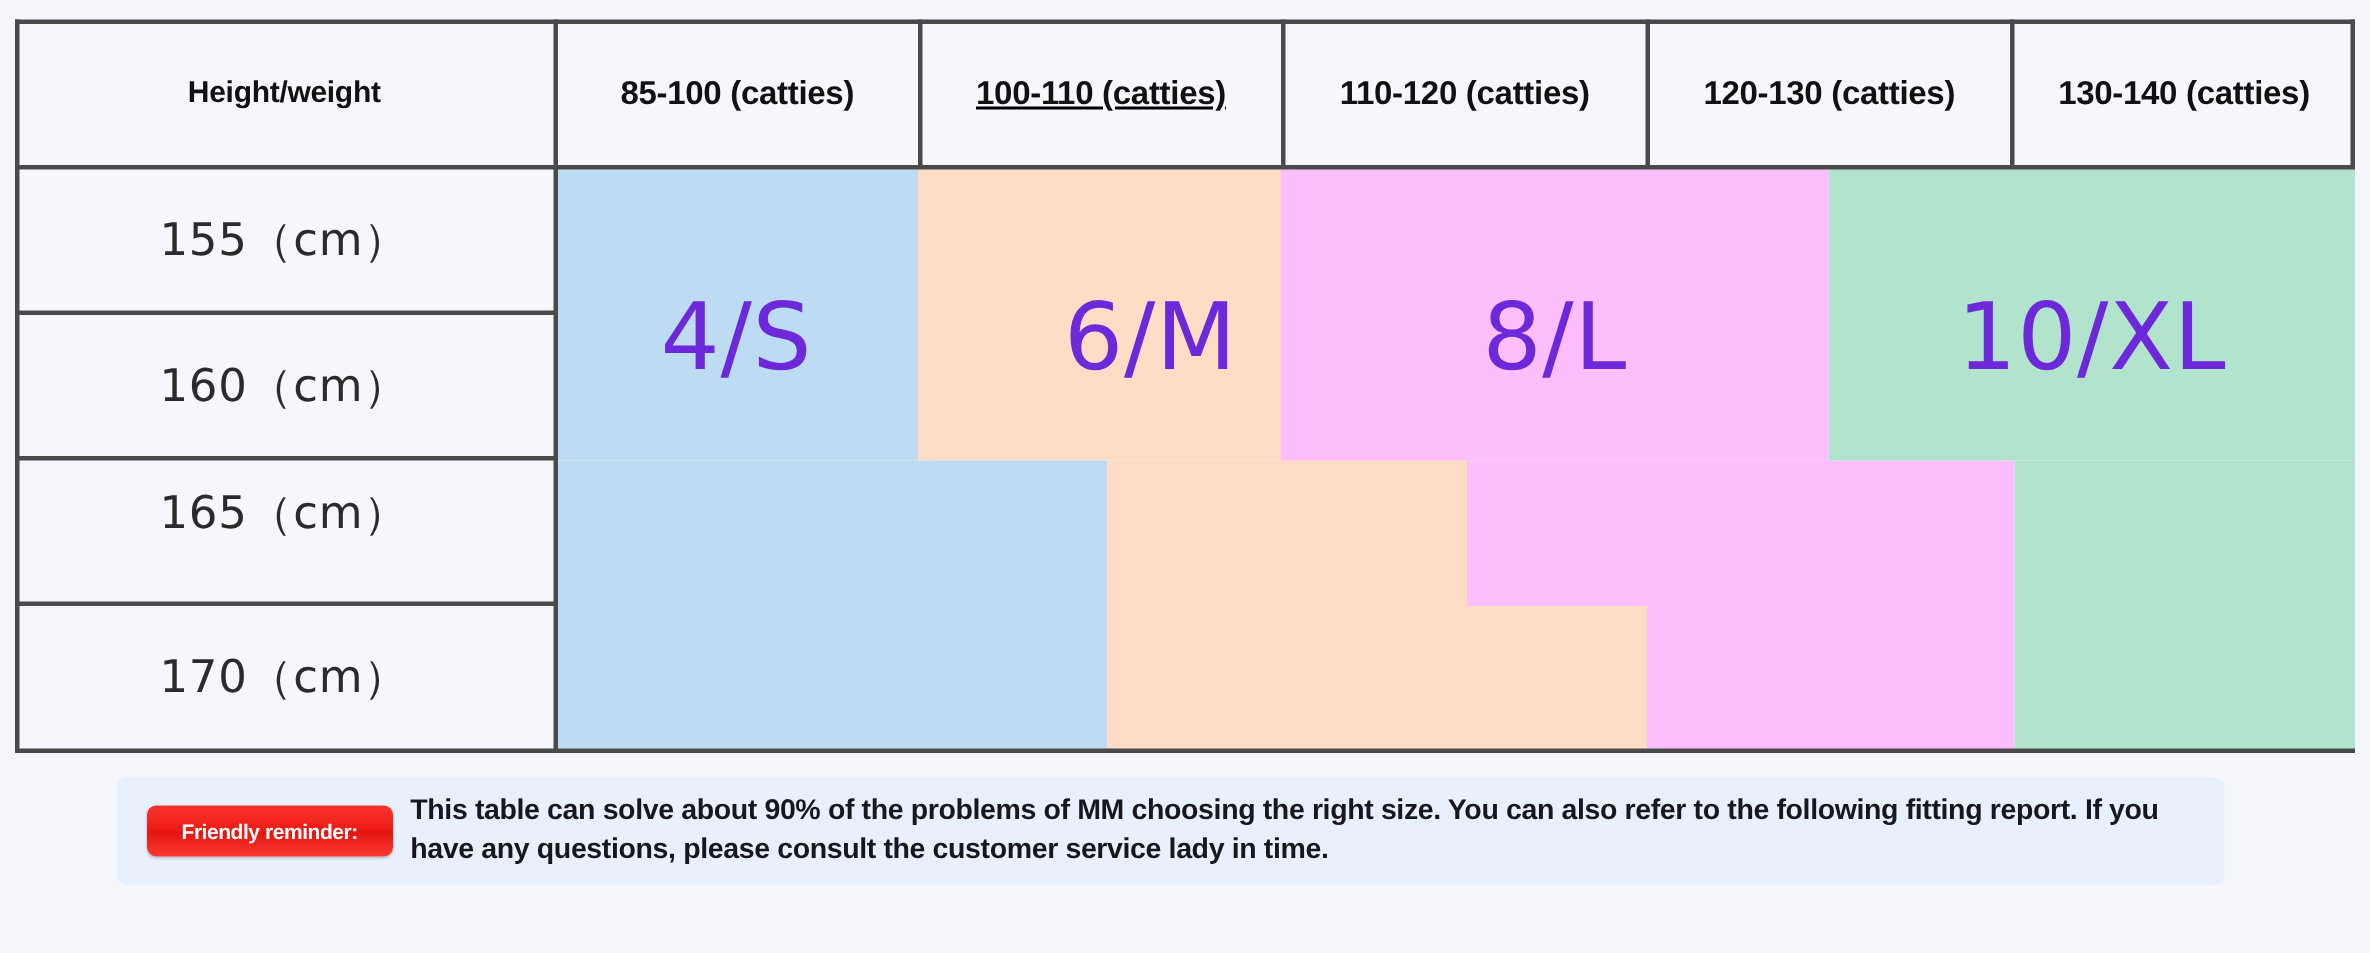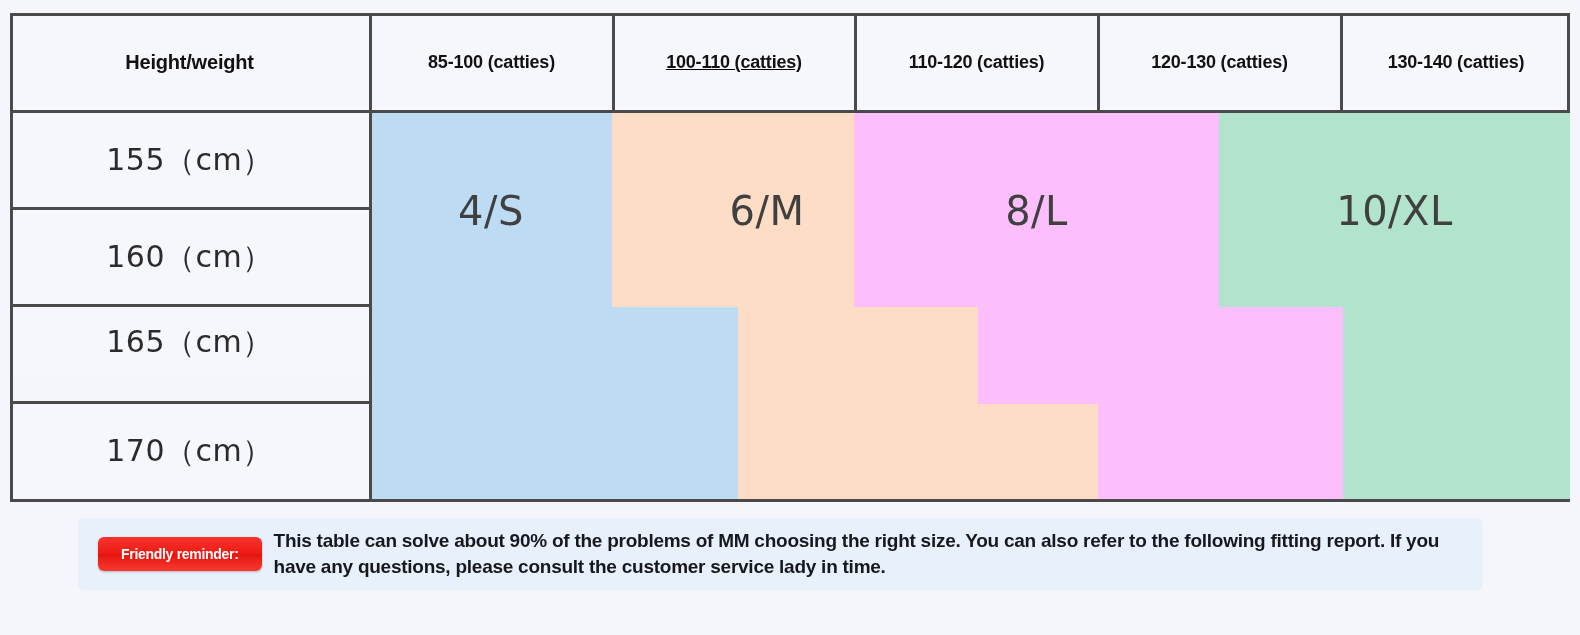--- a/index.html
+++ b/index.html
@@ -38,23 +38,23 @@
     width: 1560px;
     height: 489px;
     overflow: hidden;
   }
   .band {
     position: absolute;
   }
 
   .band-label {
     position: absolute;
-    font-size: 40px;
+    font-size: 62px;
     font-weight: 400;
-    color: #404040;
+    color: #6d28d9;
     letter-spacing: 0.5px;
     white-space: nowrap;
     font-family: "DejaVu Sans", sans-serif;
   }
 
   
   .grid {
     position: absolute;
     left: 0;
     top: 0;
@@ -71,21 +71,21 @@
     position: absolute;
     top: 0;
     height: 98px;
     background: #f6f7fd;
     display: flex;
     align-items: center;
     justify-content: center;
     box-sizing: border-box;
   }
   .hcell-text {
-    font-size: 18px;
+    font-size: 22px;
     font-weight: bold;
     color: #111;
     letter-spacing: -0.2px;
     white-space: nowrap;
   }
   .hcell.first .hcell-text {
     font-size: 20px;
   }
 
   

